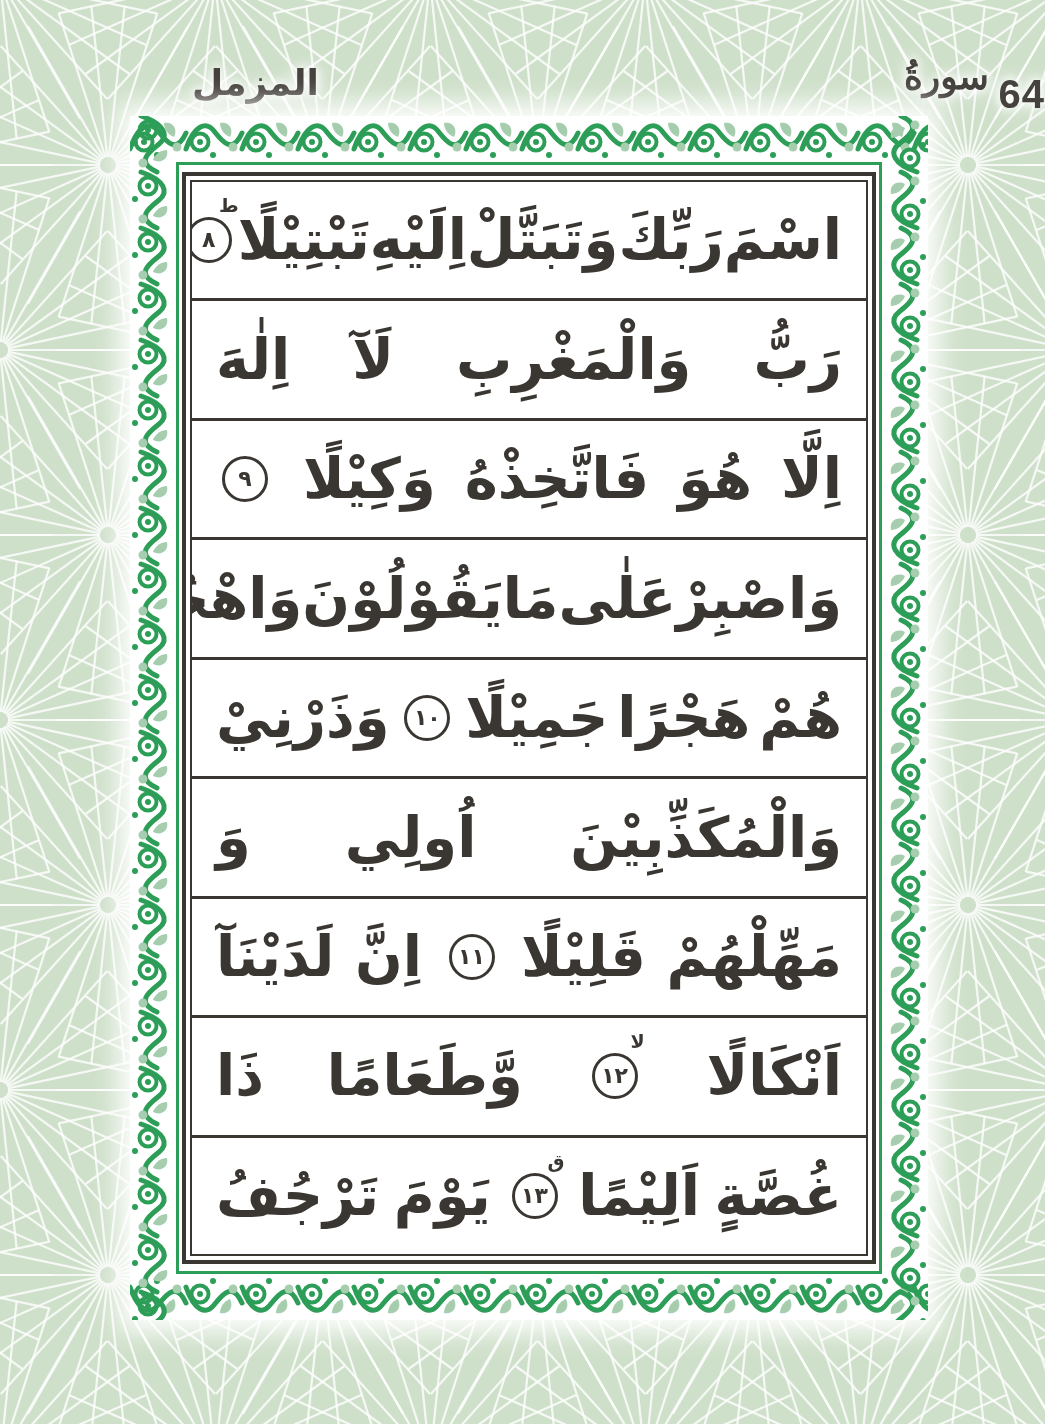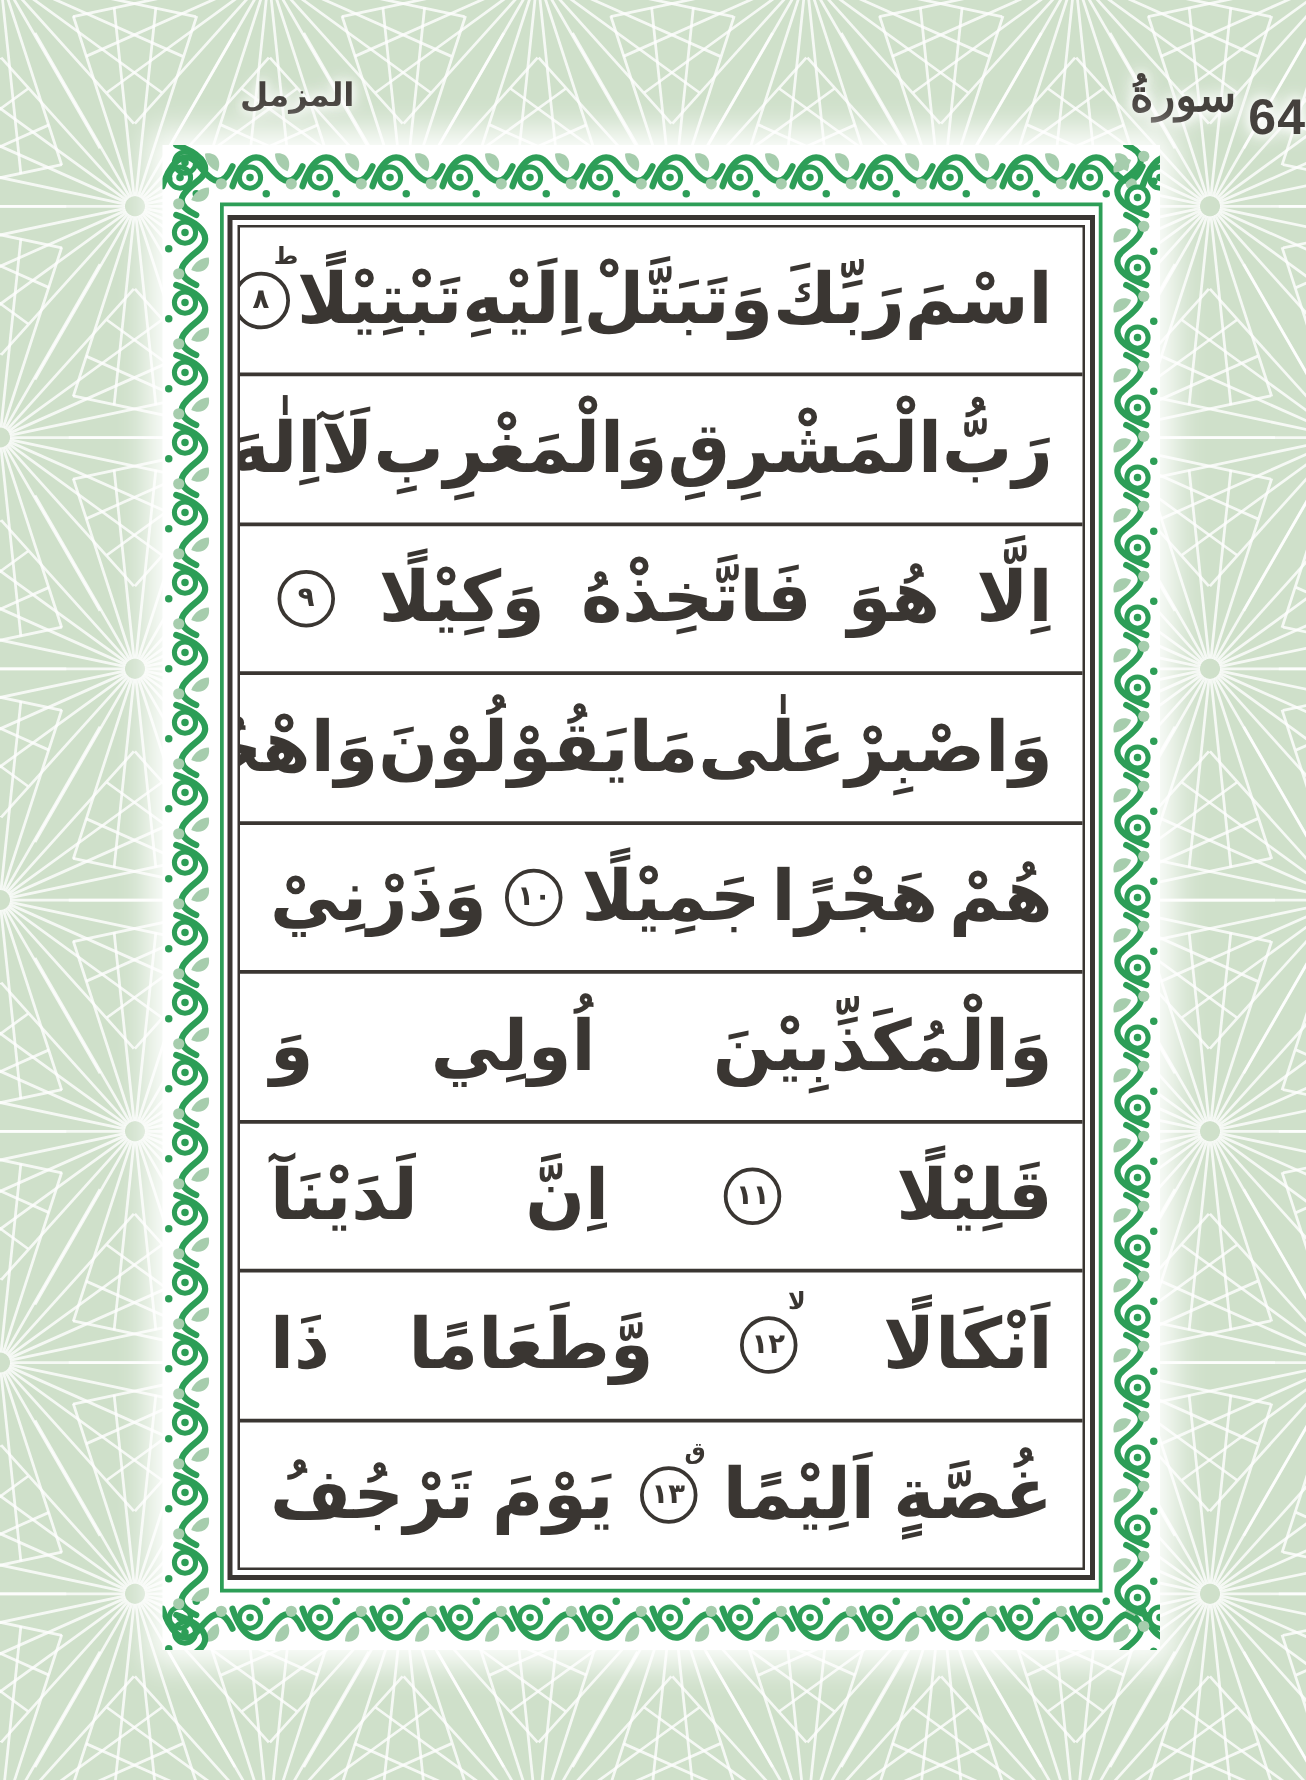--- a/index.html
+++ b/index.html
@@ -13,21 +13,21 @@
     font-family:"DejaVu Sans",sans-serif;}
   .stage{position:relative;width:1045px;height:1424px;overflow:hidden;}
 
   
   #bg-pattern{position:absolute;left:0;top:0;width:1045px;height:1424px;}
   #bg-pattern line{stroke:#ffffff;stroke-width:2.2;opacity:.8;}
 
   
   .header-text{position:absolute;color:#45413d;font-weight:bold;
     text-shadow:0 0 8px #fff,0 0 14px #fff,0 0 20px #fff;}
-  .surah-name{left:192px;top:62px;font-size:26px;}
+  .surah-name{left:192px;top:62px;font-size:36px;}
   .page-number{left:0;right:0;top:72px;text-align:right;font-size:40px;
     font-family:"Liberation Sans","DejaVu Sans",sans-serif;letter-spacing:1px;}
   .surah-word{right:56px;top:56px;font-size:36px;font-family:Liberation Serif, serif;}
 
   
   .frame{position:absolute;left:130px;top:116px;width:798px;height:1204px;
     background:#fff;box-shadow:0 0 24px 12px rgba(255,255,255,.95);}
   .band{position:absolute;display:block;}
   .band-top{left:0;top:0;width:798px;height:44px;}
   .band-bottom{left:0;top:1160px;width:798px;height:44px;}
@@ -2065,21 +2065,20 @@
             <span class="qword">وَتَبَتَّلْ</span>
             <span class="qword">اِلَيْهِ</span>
             <span class="qword">تَبْتِيْلًا</span>
             <span class="ayah">
               <span class="ayah-num">۸</span>
               <span class="ayah-sup">ط</span>
             </span>
           </div>
           <div class="qline">
             <span class="qword">رَبُّ</span>
-            <span class="qword">الْمَشْرِقِ</span>
             <span class="qword">وَالْمَغْرِبِ</span>
             <span class="qword">لَآ</span>
             <span class="qword">اِلٰهَ</span>
           </div>
           <div class="qline">
             <span class="qword">اِلَّا</span>
             <span class="qword">هُوَ</span>
             <span class="qword">فَاتَّخِذْهُ</span>
             <span class="qword">وَكِيْلًا</span>
             <span class="ayah">
@@ -2101,20 +2100,21 @@
               <span class="ayah-num">۱۰</span>
             </span>
             <span class="qword">وَذَرْنِيْ</span>
           </div>
           <div class="qline">
             <span class="qword">وَالْمُكَذِّبِيْنَ</span>
             <span class="qword">اُولِي</span>
             <span class="qword">وَ</span>
           </div>
           <div class="qline">
+            <span class="qword">مَهِّلْهُمْ</span>
             <span class="qword">قَلِيْلًا</span>
             <span class="ayah">
               <span class="ayah-num">۱۱</span>
             </span>
             <span class="qword">اِنَّ</span>
             <span class="qword">لَدَيْنَآ</span>
           </div>
           <div class="qline">
             <span class="qword">اَنْكَالًا</span>
             <span class="ayah">

